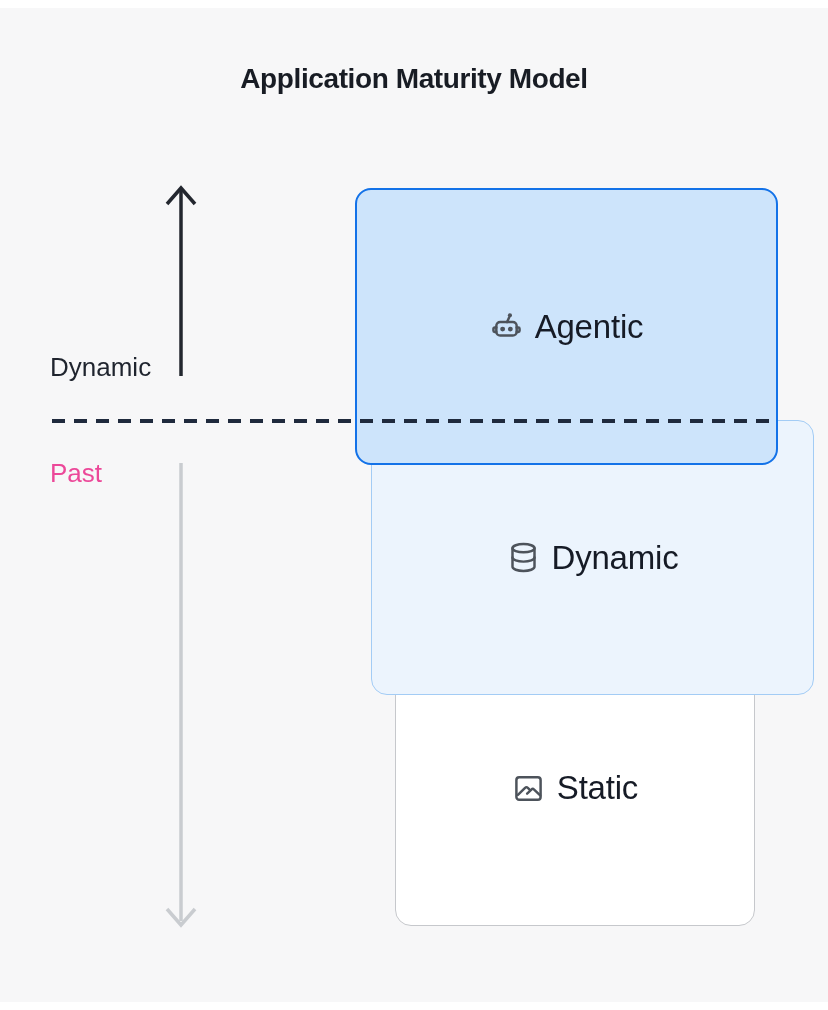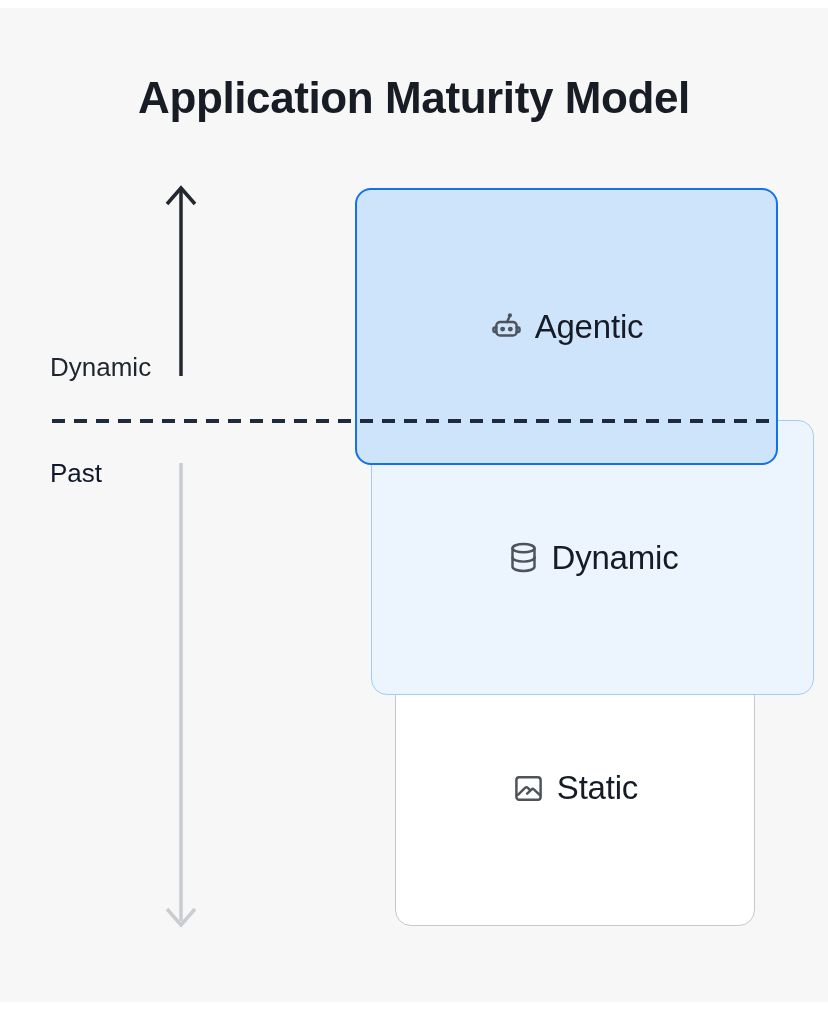--- a/index.html
+++ b/index.html
@@ -13,21 +13,21 @@
   }
   .surface {
     position: absolute;
     left: 0; right: 0; top: 8px; bottom: 8px;
     background: #f7f7f8;
   }
   .title {
     position: absolute;
     left: 0; top: 44px; width: 828px;
     text-align: center;
-    font-size: 44px;
+    font-size: 28px;
     font-weight: 700;
     letter-spacing: -0.4px;
     color: #181c24;
   }
   .box {
     position: absolute;
     box-sizing: border-box;
     border-radius: 16px;
     display: flex;
     align-items: center;
@@ -68,21 +68,21 @@
     color: #161b26;
     letter-spacing: -0.2px;
   }
   .axis-label {
     position: absolute;
     left: 50px;
     font-size: 26px;
     font-weight: 400;
   }
   .future-label { top: 352px; color: #1f242e; }
-  .past-label   { top: 458px; color: #0f172a; }
+  .past-label   { top: 458px; color: #ec4899; }
   .arrow-svg { position: absolute; overflow: visible; }
   .up-arrow   { left: 163px; top: 184px; z-index: 1; }
   .down-arrow { left: 163px; top: 459px; z-index: 1; }
   .divider-svg {
     position: absolute;
     left: 52px; top: 418px;
     z-index: 4;
   }
 </style>
 </head>

